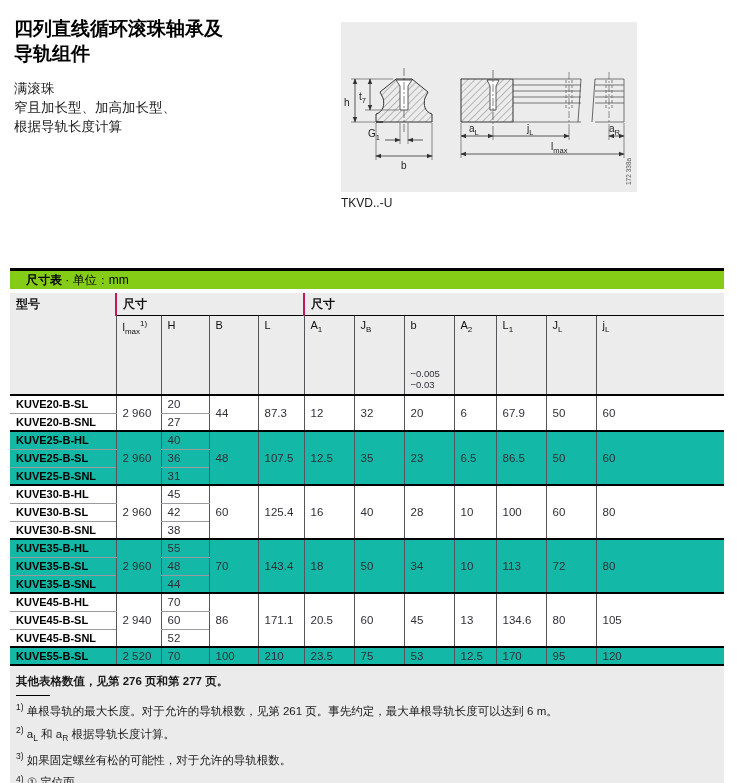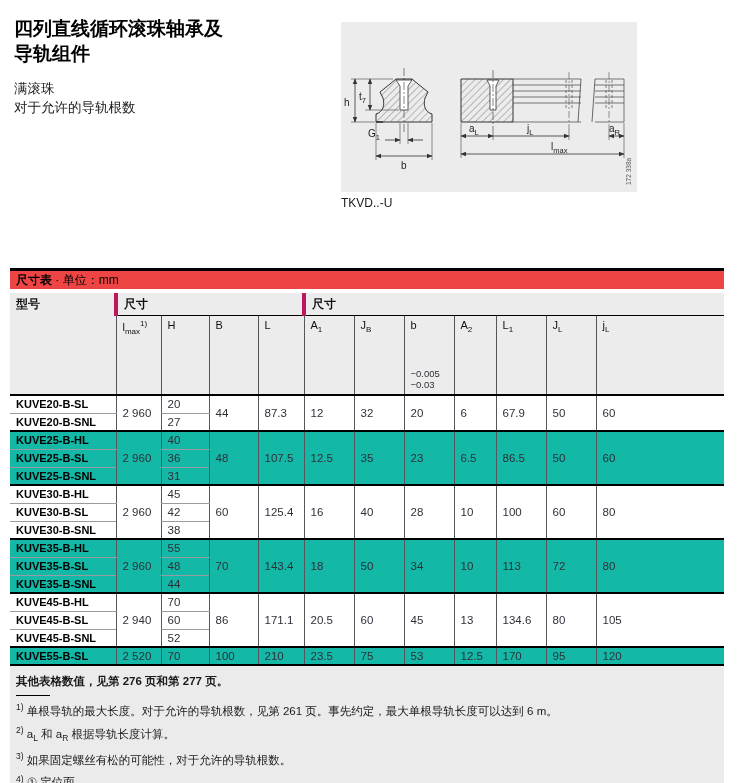--- a/index.html
+++ b/index.html
@@ -13,29 +13,29 @@
   .subline{font-size:13.5px;line-height:19px;color:#1a1a1a;}
 
   
   .figure-box{position:absolute;left:341px;top:22px;width:296px;height:170px;background:#ececec;}
   .figure-caption{position:absolute;left:341px;top:196px;font-size:12px;color:#1a1a1a;}
   svg text{font-family:"Liberation Sans","DejaVu Sans",sans-serif;}
 
   
   .tablewrap{position:absolute;left:10px;top:268px;width:714px;}
   .topbar{height:3px;background:#000;}
-  .bandrow{height:18px;background:#ef4444;font-size:12px;line-height:18px;padding-left:6px;
+  .bandrow{height:18px;background:#84cc16;font-size:12px;line-height:18px;padding-left:16px;
            margin-bottom:4px;box-sizing:border-box;color:#000;}
   .bandrow b{font-weight:bold;}
 
   table.dims{width:714px;table-layout:fixed;border-collapse:collapse;}
   table.dims th,table.dims td{box-sizing:border-box;}
   thead th{background:#ececec;text-align:left;vertical-align:top;padding:3px 2px 0 6px;}
   .hrow1 th{font-weight:bold;font-size:12px;height:22px;}
-  .hrow1 th.grp{border-left:4px solid #be185d;border-bottom:1px solid #000;}
+  .hrow1 th.grp{border-left:2px solid #be185d;border-bottom:1px solid #000;}
   .hrow2 th{font-weight:normal;font-size:11px;height:80px;border-left:1px solid #55555e;
             border-bottom:2px solid #000;position:relative;}
   .hrow2 th sub{font-size:8px;}
   .hrow2 th sup{font-size:8px;}
   .tol{position:absolute;left:6px;bottom:3px;font-size:9.5px;line-height:1.15;color:#2f2f38;}
 
   tbody td{border-left:1px solid #55555e;border-bottom:1px solid #9a9aa0;height:18px;
            vertical-align:middle;background:#fff;}
   tbody td:first-child{border-left:none;}
   tr.gs td{border-top:2px solid #000;}
@@ -57,21 +57,22 @@
   .fn4item{line-height:1.4;}
 </style>
 </head>
 <body>
 
 <div class="title-block">
   <div class="h1line">四列直线循环滚珠轴承及</div>
   <div class="h1line">导轨组件</div>
   <div class="subtitle">
     <div class="subline">满滚珠</div>
-    <div class="subline">对于允许的导轨根数</div>
+    <div class="subline">窄且加长型、加高加长型、</div>
+    <div class="subline">根据导轨长度计算</div>
   </div>
 </div>
 
 <div class="figure-box">
 <svg width="296" height="170" viewBox="0 0 296 170">
   <defs>
     <pattern id="hatch" patternUnits="userSpaceOnUse" width="5" height="5" patternTransform="rotate(45)">
       <line x1="0" y1="0" x2="0" y2="5" stroke="#8a8a8a" stroke-width="1.1"></line>
     </pattern>
     <marker id="arr" viewBox="0 0 10 10" refX="9" refY="5" markerWidth="7" markerHeight="7" orient="auto-start-reverse">

